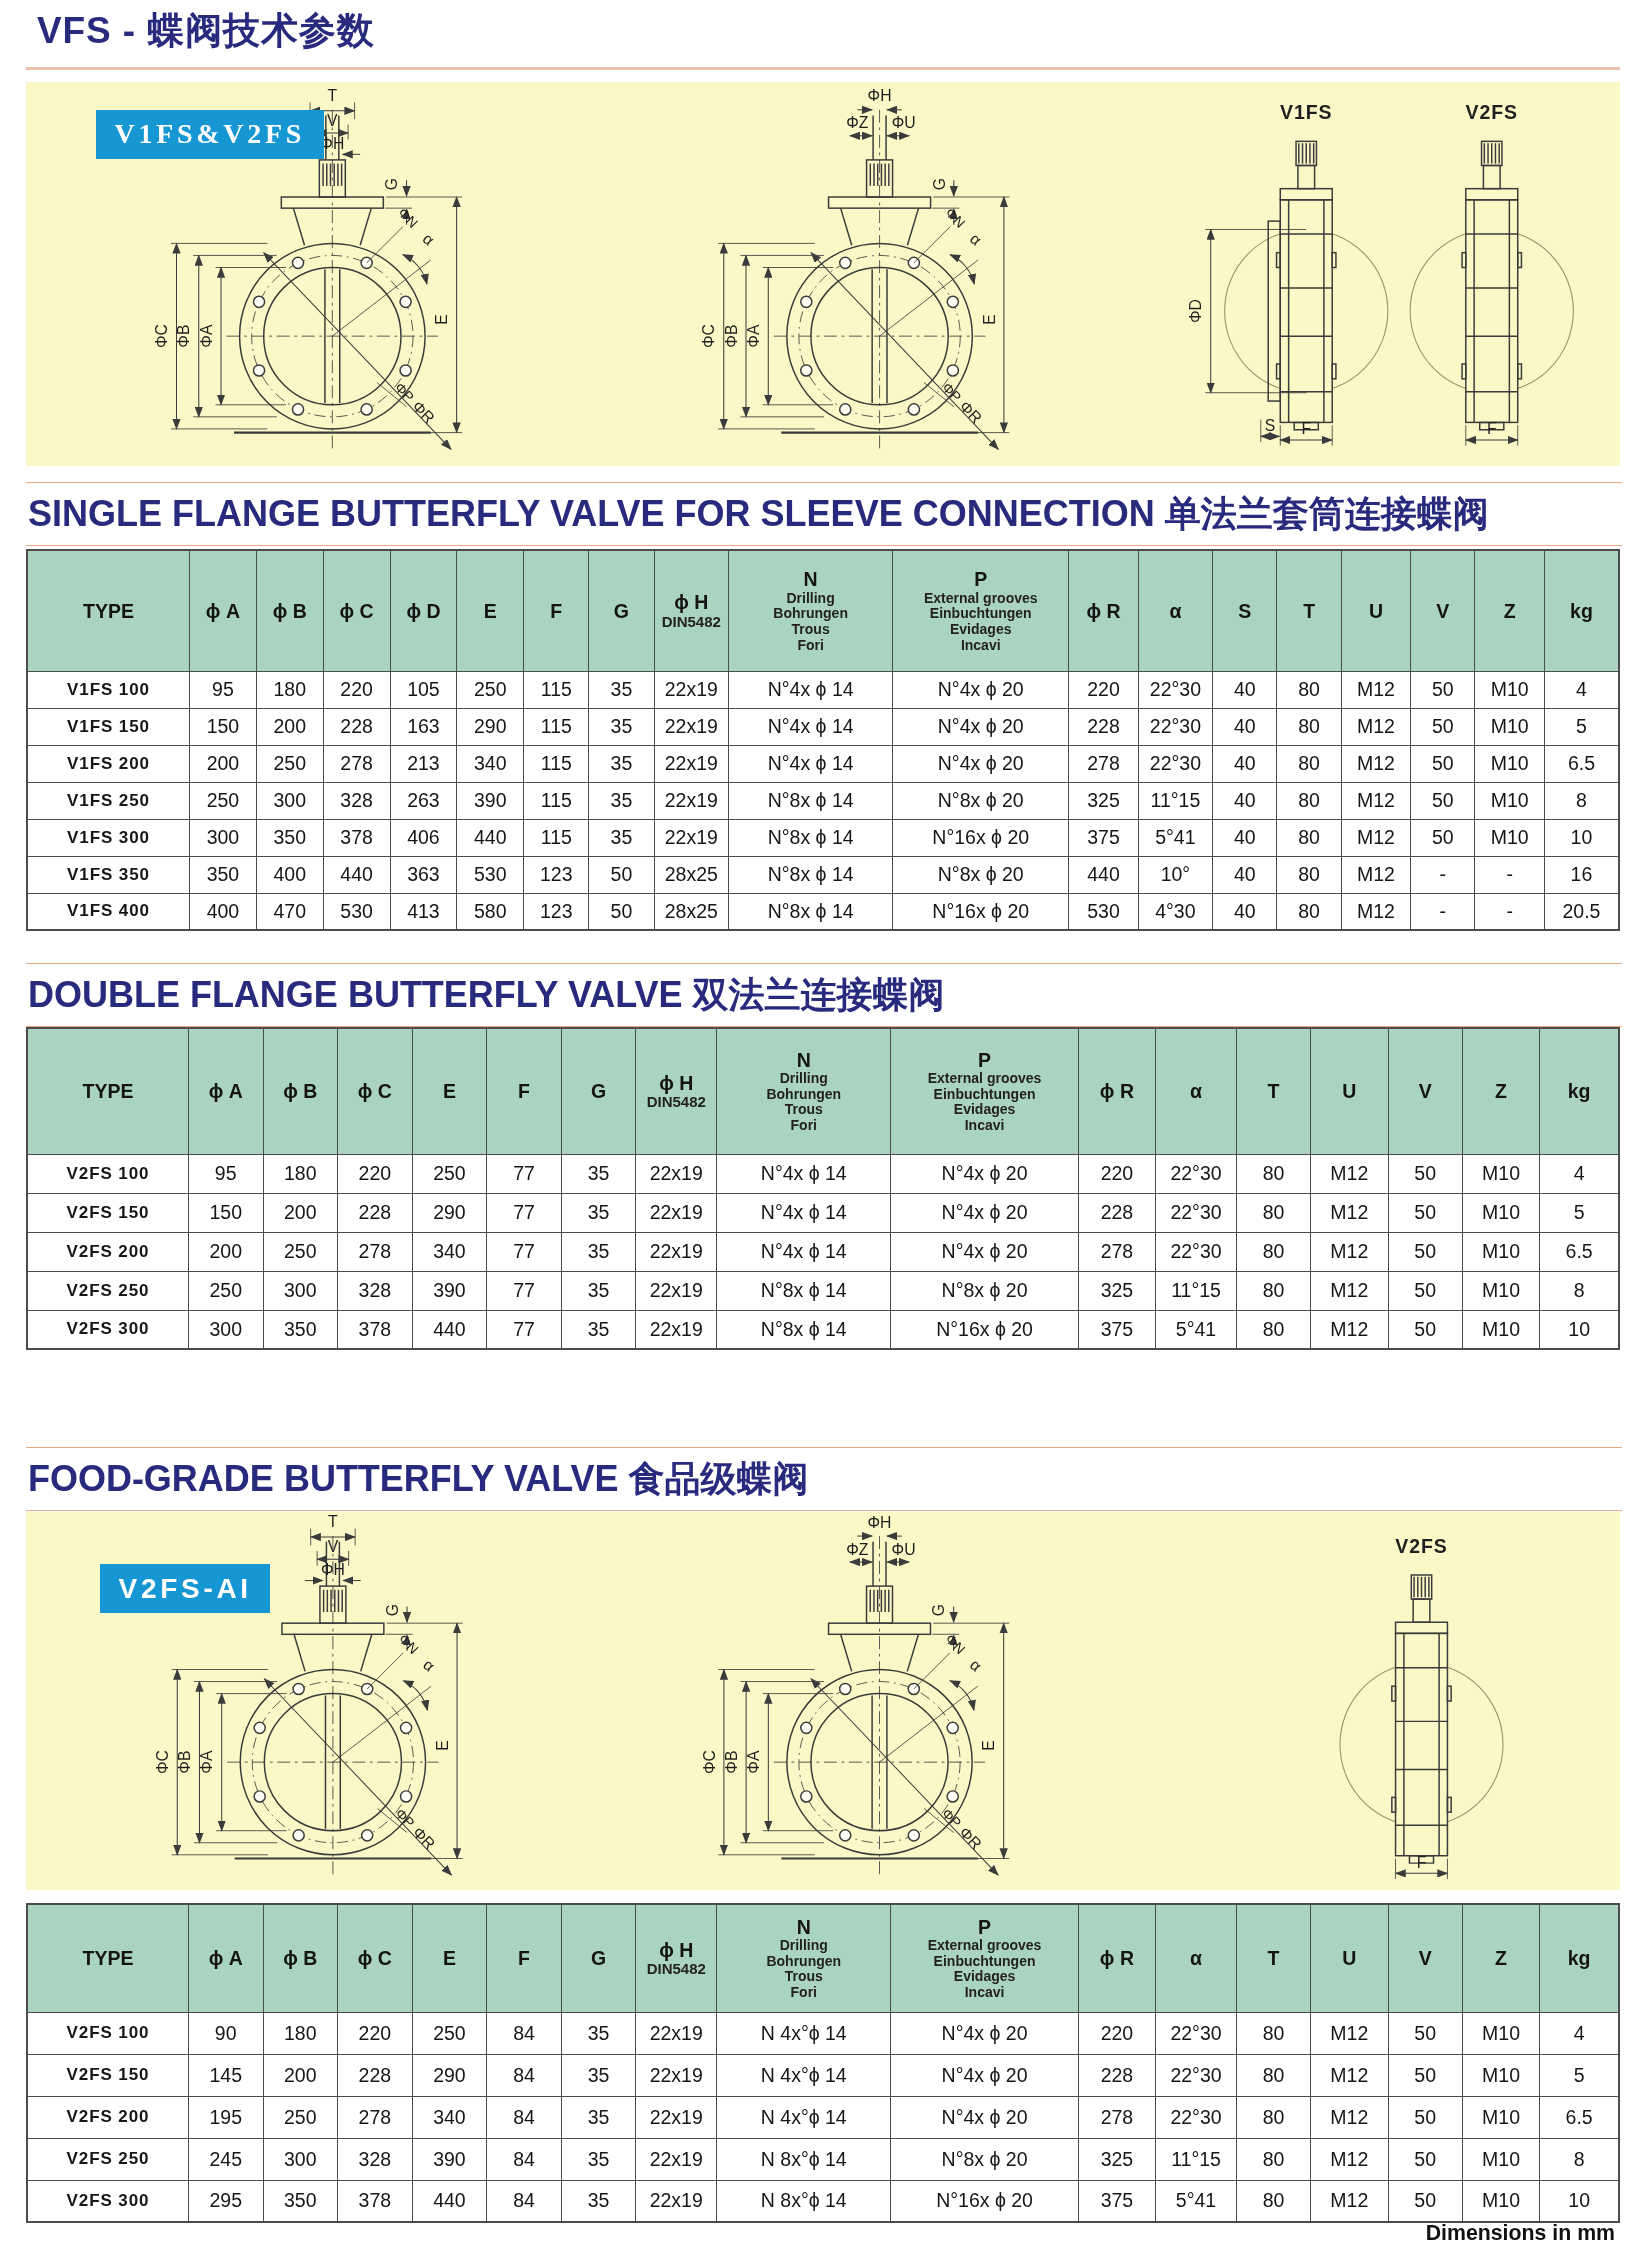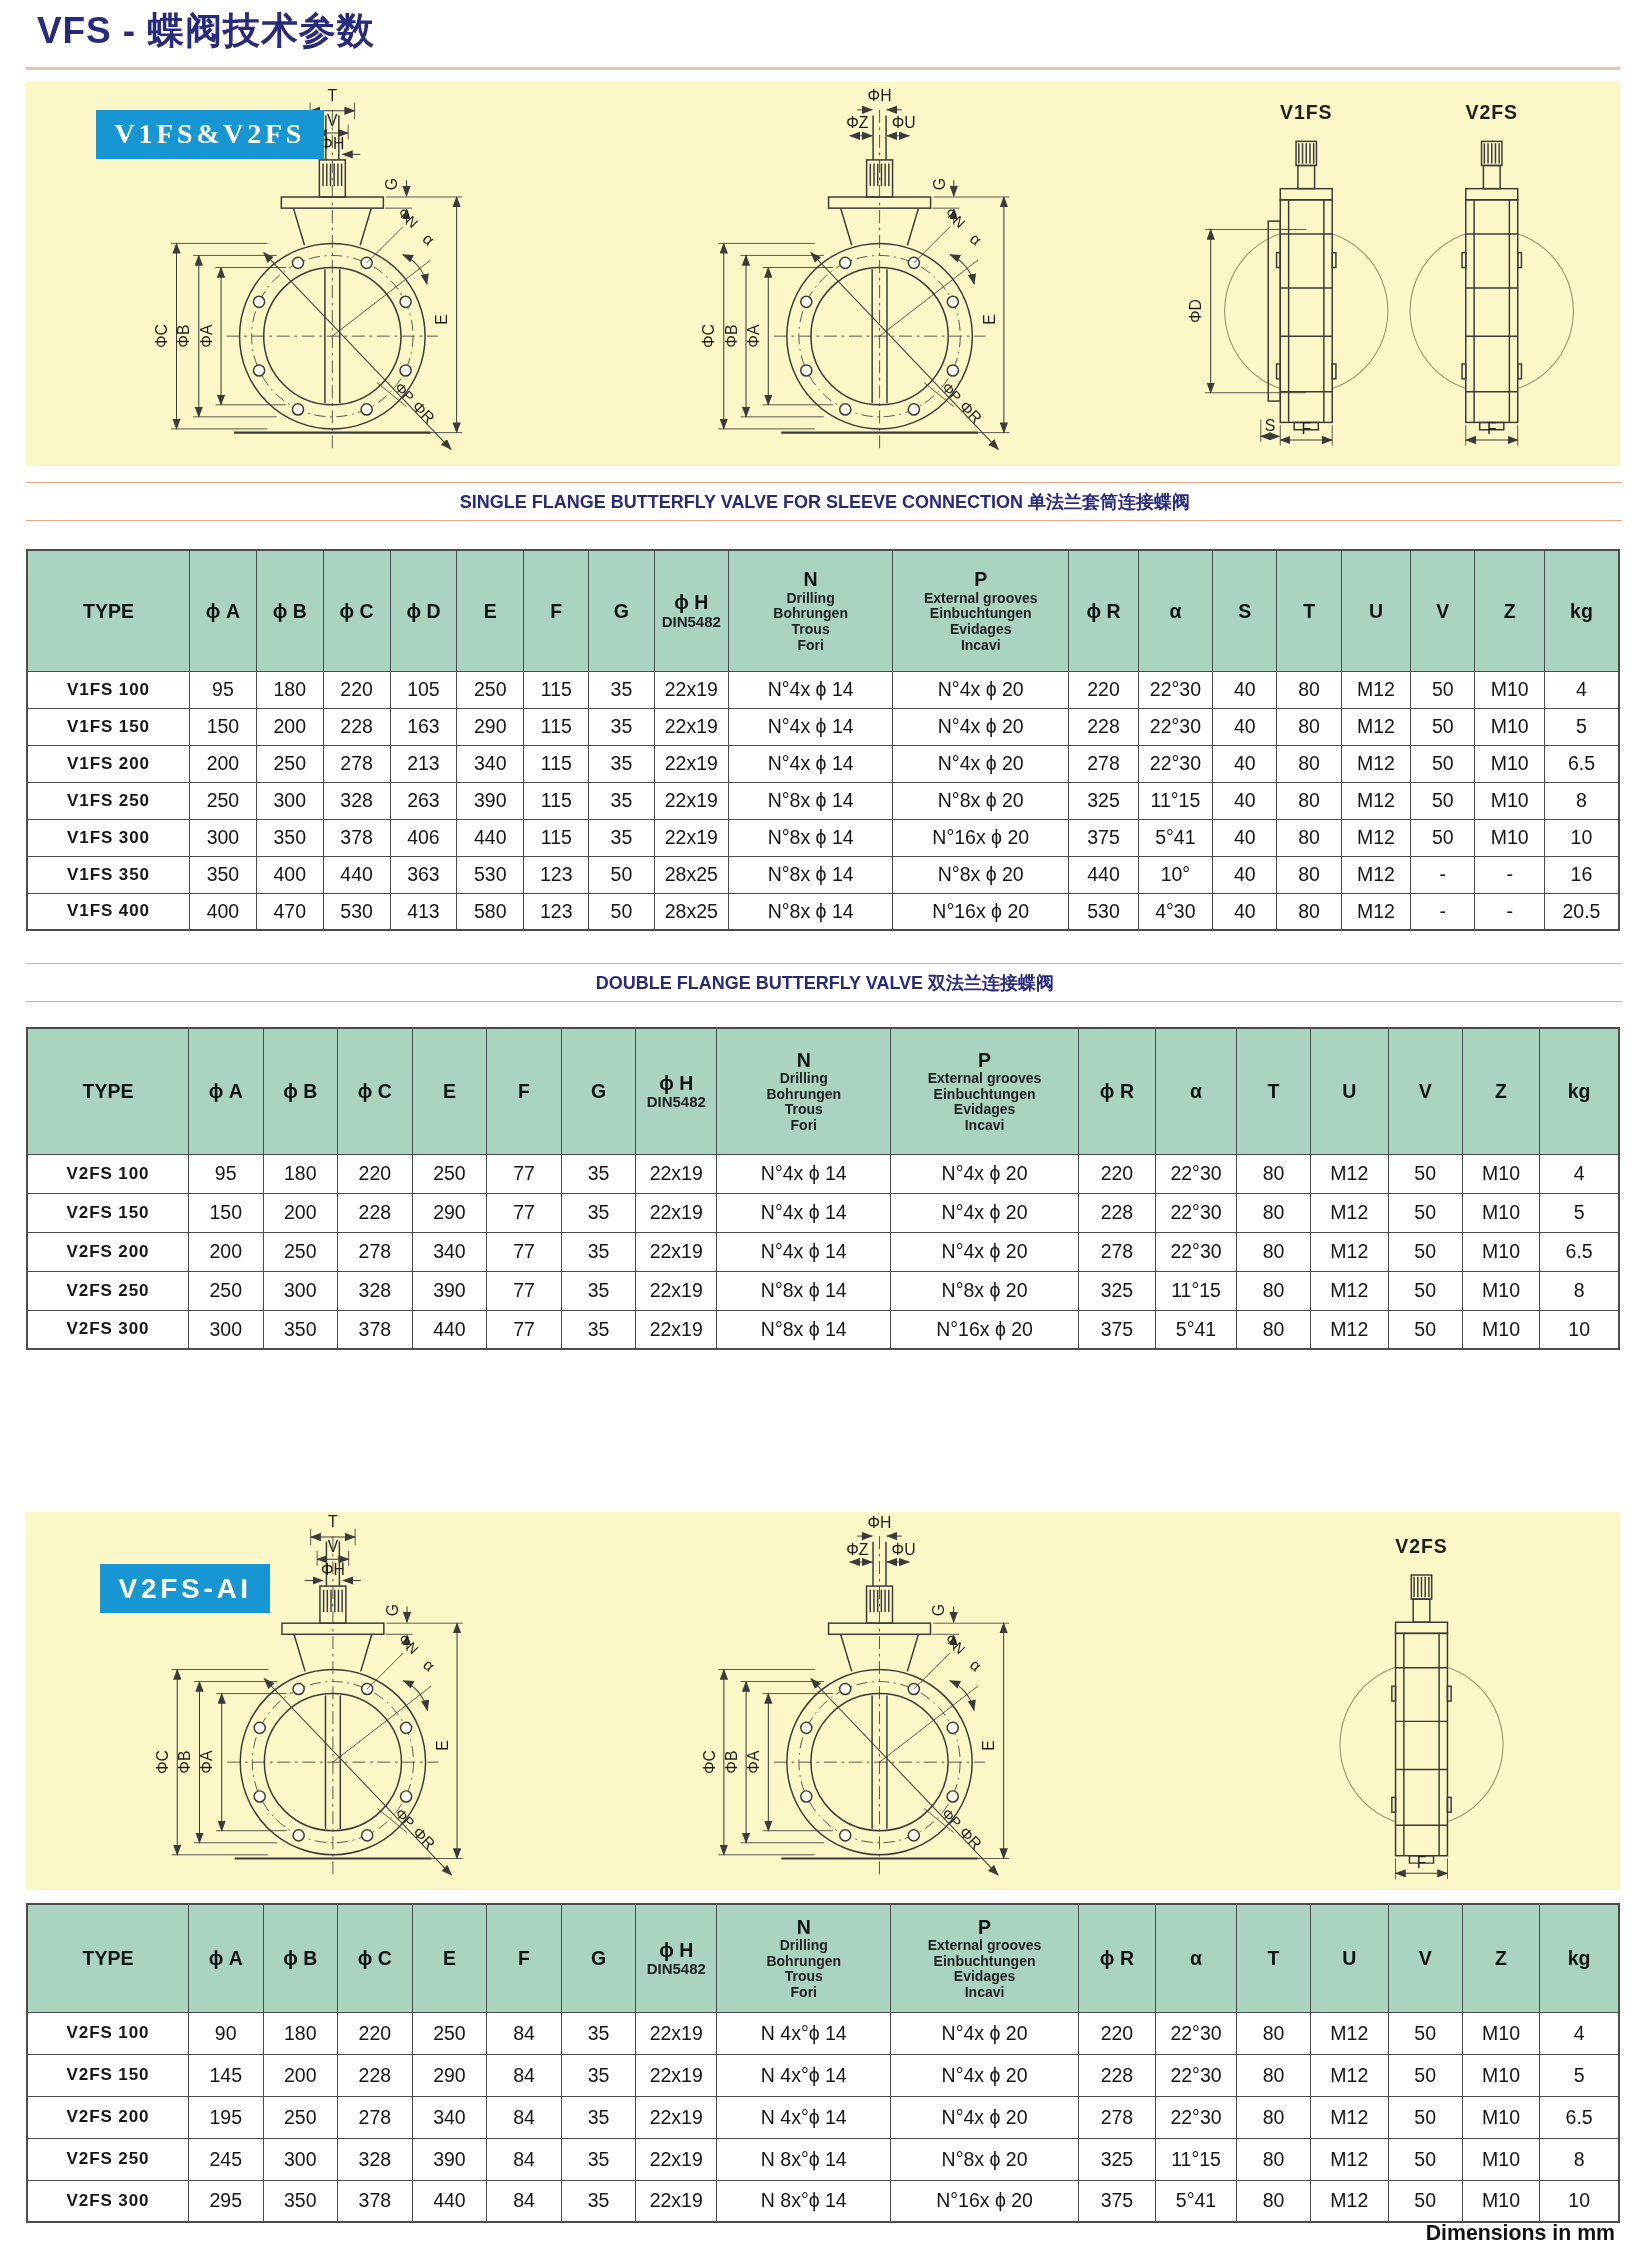--- a/index.html
+++ b/index.html
@@ -17,21 +17,21 @@
   .page{position:absolute;inset:0;background:#fff;}
   .page-title{position:absolute;left:37px;top:5.6px;font-size:37px;font-weight:bold;color:var(--accent-navy);letter-spacing:0.9px;text-align:right;}
   .title-rule{position:absolute;left:26px;top:67px;width:1594px;height:2.8px;background:var(--title-rule-pink);}
   .panel{position:absolute;left:26px;width:1594px;background:var(--panel-yellow);}
   #panel-top{top:82px;height:384px;}
   #panel-bottom{top:1512px;height:378px;}
   .badge{position:absolute;background:var(--badge-blue);color:#fff;font-weight:bold;font-size:28px;letter-spacing:3.7px;padding:8.3px 18.6px;}
   #badge-top{left:70px;top:28px;font-family:Liberation Serif, serif;}
   #badge-bottom{left:74px;top:20.4px;margin-top:32px;}
   .panel svg.scene{position:absolute;left:0;top:0;}
-  .section-heading{position:absolute;left:26px;width:1594px;border-top:1.9px solid var(--heading-rule-orange);border-bottom:1.9px solid var(--heading-rule-orange);padding:6.5px 0 6.5px 1.9px;color:var(--accent-navy);font-size:18px;font-weight:bold;letter-spacing:0px;white-space:nowrap;text-align:center;}
+  .section-heading{position:absolute;left:26px;width:1594px;border-top:1.9px solid var(--heading-rule-orange);border-bottom:1.9px solid var(--heading-rule-orange);padding:6.5px 0 6.5px 1.9px;color:var(--accent-navy);font-size:36px;font-weight:bold;letter-spacing:0px;white-space:nowrap;}
   #heading-1{top:482px;}
   #heading-2{top:963px;}
   #heading-3{top:1447px;}
   table.datatable{position:absolute;left:26px;width:1594px;border-collapse:collapse;table-layout:fixed;background:#fff;border:2.8px solid var(--border-dark);}
   table.datatable th,table.datatable td{border:1.4px solid var(--border-dark);text-align:center;vertical-align:middle;padding:0 0.9px;overflow:hidden;}
   table.datatable thead th{background:var(--table-header-green);}
   #table-1{top:549px;}
   #table-2{top:1027px;}
   #table-3{top:1903px;}
   #table-1 thead tr{height:121px;}
@@ -651,20 +651,21 @@
           <td>5°41</td>
           <td>80</td>
           <td>M12</td>
           <td>50</td>
           <td>M10</td>
           <td>10</td>
         </tr>
       </tbody>
     </table>
 
+  <div class="section-heading" id="heading-3"><span>FOOD-GRADE BUTTERFLY VALVE 食品级蝶阀</span></div>
 
   <div class="panel" id="panel-bottom">
     <svg class="scene" viewBox="0 0 1718 408" width="1594" height="378">
       <g transform="translate(110,2)">
         <use href="#front-geom"></use>
           <use href="#front-dims-common"></use>
           <use href="#front-top-a"></use>
       </g>
       <g transform="translate(700,2)">
         <use href="#front-geom"></use>

